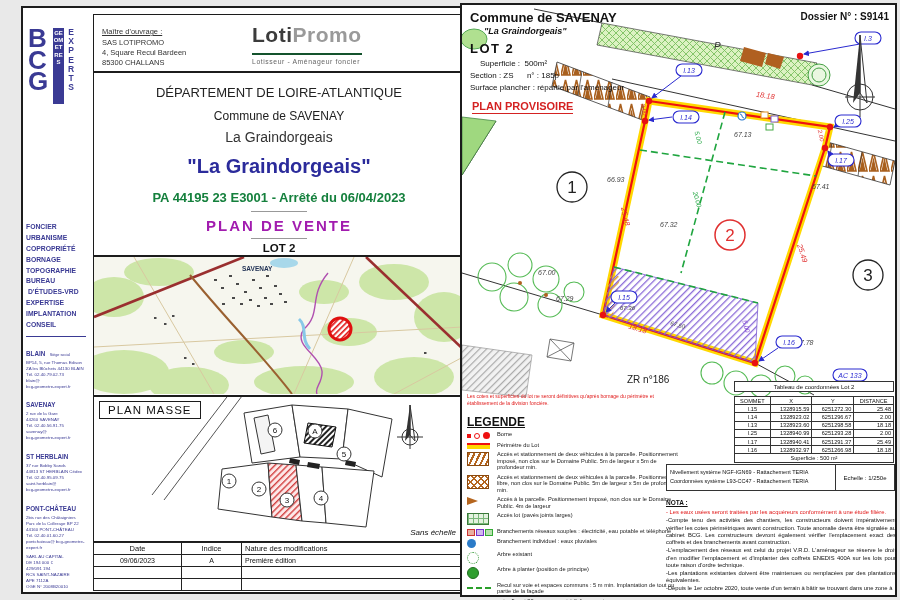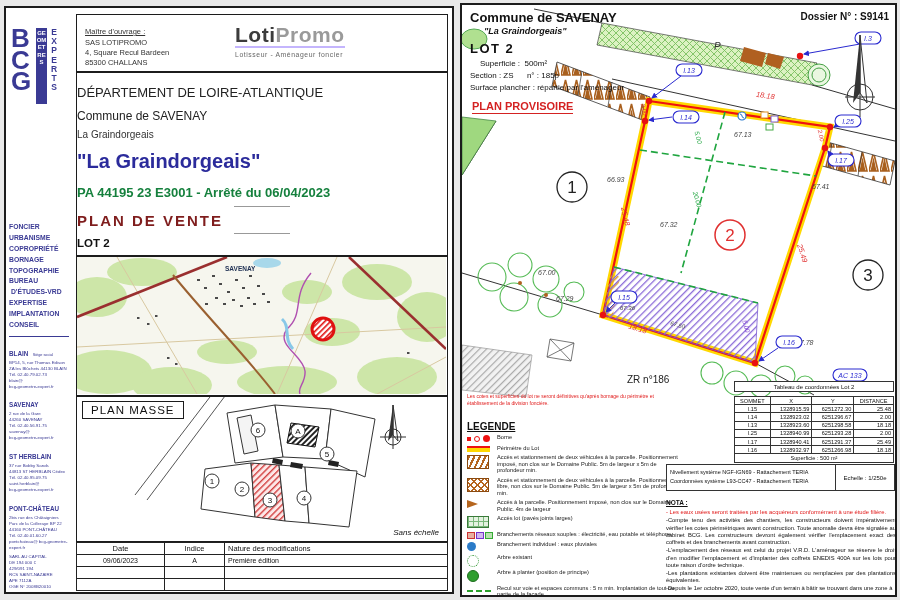--- a/index.html
+++ b/index.html
@@ -1,19 +1,19 @@
 <!DOCTYPE html>
 <html><head>
 <meta charset="utf-8">
 <style>
   html,body{margin:0;padding:0}
   body{width:900px;height:600px;position:relative;background:#e9e9e9;font-family:"Liberation Sans",sans-serif;overflow:hidden;color:#111}
   .ab{position:absolute}
   .page{position:absolute;background:#fff;border:2px solid #1c1c1c;box-sizing:border-box}
-  #pageL{left:4px;top:6px;width:450px;height:588px}
+  #pageL{left:21px;top:6px;width:450px;height:588px}
   #pageR{left:460px;top:3px;width:437px;height:594px}
   .bx{position:absolute;border:1.5px solid #1c1c1c;box-sizing:border-box;background:#fff}
   
   .sidebar{position:absolute;left:3px;top:0;width:64px;height:100%;overflow:hidden}
   .bcg{display:flex;gap:2px;margin-top:20px;margin-left:2px}
   .bcg-b{font-size:26px;font-weight:bold;color:#3a3a94;width:23px;word-break:break-all;line-height:.83}
   .bcg-g{background:#3a3a94;color:#fff;width:11px;font-size:6px;font-weight:bold;word-break:break-all;line-height:1.2;text-align:center;padding:2px 0;height:72px}
   .bcg-e{color:#3a3a94;width:10px;font-size:8.5px;font-weight:bold;word-break:break-all;line-height:1.08;text-align:center}
   .svcs{margin-top:118px;font-size:6.8px;font-weight:600;color:#3a3a94;line-height:1.6}
   .svc{display:block;white-space:pre}
@@ -22,51 +22,51 @@
   .ofc-city{font-size:6.3px;font-weight:bold}
   .ofc-note{font-size:3.8px}
   .ofc-l{font-size:4.4px;line-height:1.35;display:block}
   .company{color:#3a3a94;font-size:4.2px;line-height:1.45;margin-top:4px}
   
   .client-flex{display:flex;height:100%}
   .client-txt{padding:5px 0 0 8px;width:150px}
   .client-label{font-size:7.5px;color:#333;text-decoration:underline}
   .client-l{font-size:7.5px;color:#333;line-height:1.35;display:block}
   .lp{margin-top:9px}
-  .lp-name{font-size:21px;letter-spacing:.5px;border-bottom:2px solid #c4b5fd;display:inline-block;line-height:1;padding-bottom:1px}
+  .lp-name{font-size:21px;letter-spacing:.5px;border-bottom:2px solid #14532d;display:inline-block;line-height:1;padding-bottom:8px}
   .lp-bold{font-weight:bold;color:#3c3c3c}
   .lp-light{font-weight:bold;color:#9a9a9a}
   .lp-tag{font-size:6.8px;color:#666;letter-spacing:.6px;margin-top:3px}
-  .tbox{}
+  .tbox{text-align:center}
   .t-dep{font-size:13px;margin-top:12px;color:#222}
   .t-com{font-size:12px;margin-top:9px;color:#222}
-  .t-place{font-size:10px;margin-top:6px;color:#333}
+  .t-place{font-size:14px;margin-top:6px;color:#333}
   .t-proj{font-size:20px;font-weight:bold;color:#2b2b9b;margin-top:10px}
   .t-permit{font-size:13px;font-weight:bold;color:#15803d;margin-top:12px}
   .t-rule{width:56px;border:0;border-top:1px solid #999;margin:6px auto 5px}
-  .t-pv{font-size:15px;font-weight:bold;letter-spacing:2px;color:#7f1d1d}
+  .t-pv{font-size:15px;font-weight:bold;letter-spacing:2px;color:#a21caf}
   .t-lot{font-size:11.5px;font-weight:bold;color:#111}
   .tab-title{position:absolute;left:5px;top:4px;border:1.5px solid #1c1c1c;background:#fff;font-size:11.5px;letter-spacing:1px;padding:2px 8px;z-index:3}
   .scale-note{position:absolute;right:8px;bottom:4px;font-size:8px;font-style:italic;z-index:3}
   .mods{border-collapse:collapse;width:100%;height:100%;table-layout:fixed}
   .mods th,.mods td{border:1px solid #222;font-size:7px;font-weight:normal;height:11px;padding:0 3px;text-align:center}
   .mods th{font-size:7.5px}
   .mods .nat{text-align:left}
   
   .r-com{left:8px;top:5px;font-size:13px;font-weight:bold;z-index:2}
   .r-place{left:22px;top:21px;font-size:9px;font-style:italic;font-weight:bold;z-index:2}
   .r-dossier{right:6px;top:6px;font-size:10px;font-weight:bold;z-index:2}
   .r-lot{left:8px;top:36px;font-size:13px;font-weight:bold;letter-spacing:1.5px;z-index:2}
   .r-info{font-size:8px;z-index:2;white-space:pre}
   .r-status{left:10px;top:95px;font-size:11px;font-weight:bold;color:#d42222;border-bottom:1.5px solid #d42222;padding-bottom:1px;z-index:2}
   .plan-svg{position:absolute;left:0;top:0;z-index:1}
   
   .leg{position:absolute;left:5px;top:388px;width:214px;z-index:2}
   .leg-red{font-size:5px;color:#e01818;line-height:1.3}
-  .leg-title{font-size:10px;font-weight:bold;text-decoration:underline;margin:15px 0 2px}
+  .leg-title{font-size:12px;font-weight:bold;text-decoration:underline;margin:9px 0 2px}
   .lg-row{display:flex;gap:3px;margin-bottom:2.5px;align-items:flex-start}
   .lg-icon{width:27px;min-width:27px;display:flex;align-items:center;gap:1px;padding-top:1px}
   .lg-text{font-size:5.7px;line-height:1.18;color:#1a1a1a}
   .lg-icon i{display:inline-block}
   .bn-sq{width:4px;height:4px;background:#e11}
   .bn-ring{width:4px;height:4px;border:1.5px solid #e11;border-radius:50%;margin:0 2px}
   .bn-dot{width:7px;height:7px;background:#e11;border-radius:50%}
   .perim{width:23px;height:4px;background:#ffd800;border-top:2px solid #e11}
   .acc1{width:20px;height:12px;border:1px solid #8a4a10;background:repeating-linear-gradient(115deg,#b5651e 0 2px,#fff 2px 5px)}
   .acc2{width:20px;height:12px;border:1px solid #8a4a10;background:repeating-linear-gradient(45deg,#b5651e 0 1.5px,transparent 1.5px 5px),repeating-linear-gradient(135deg,#b5651e 0 1.5px,#fff 1.5px 5px)}

